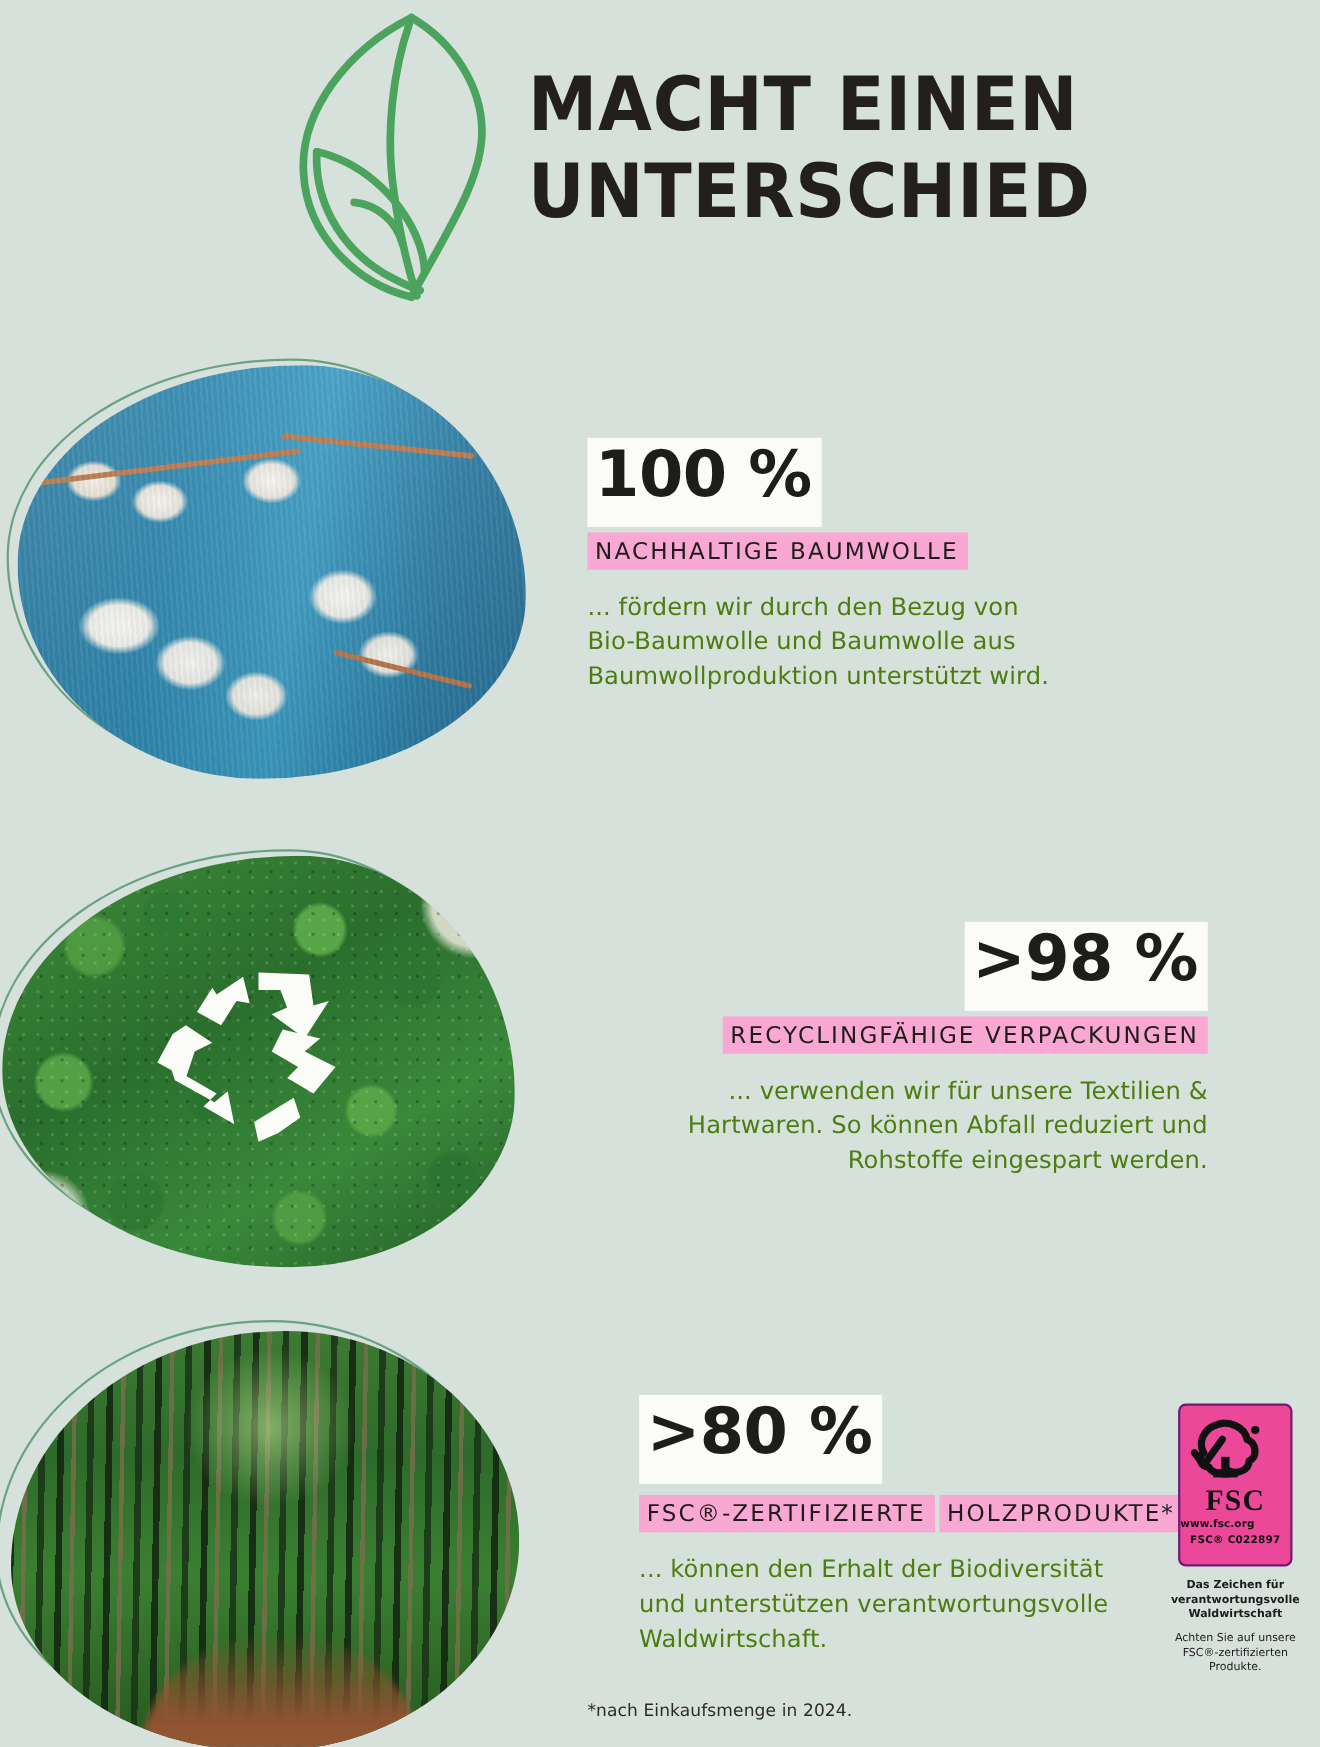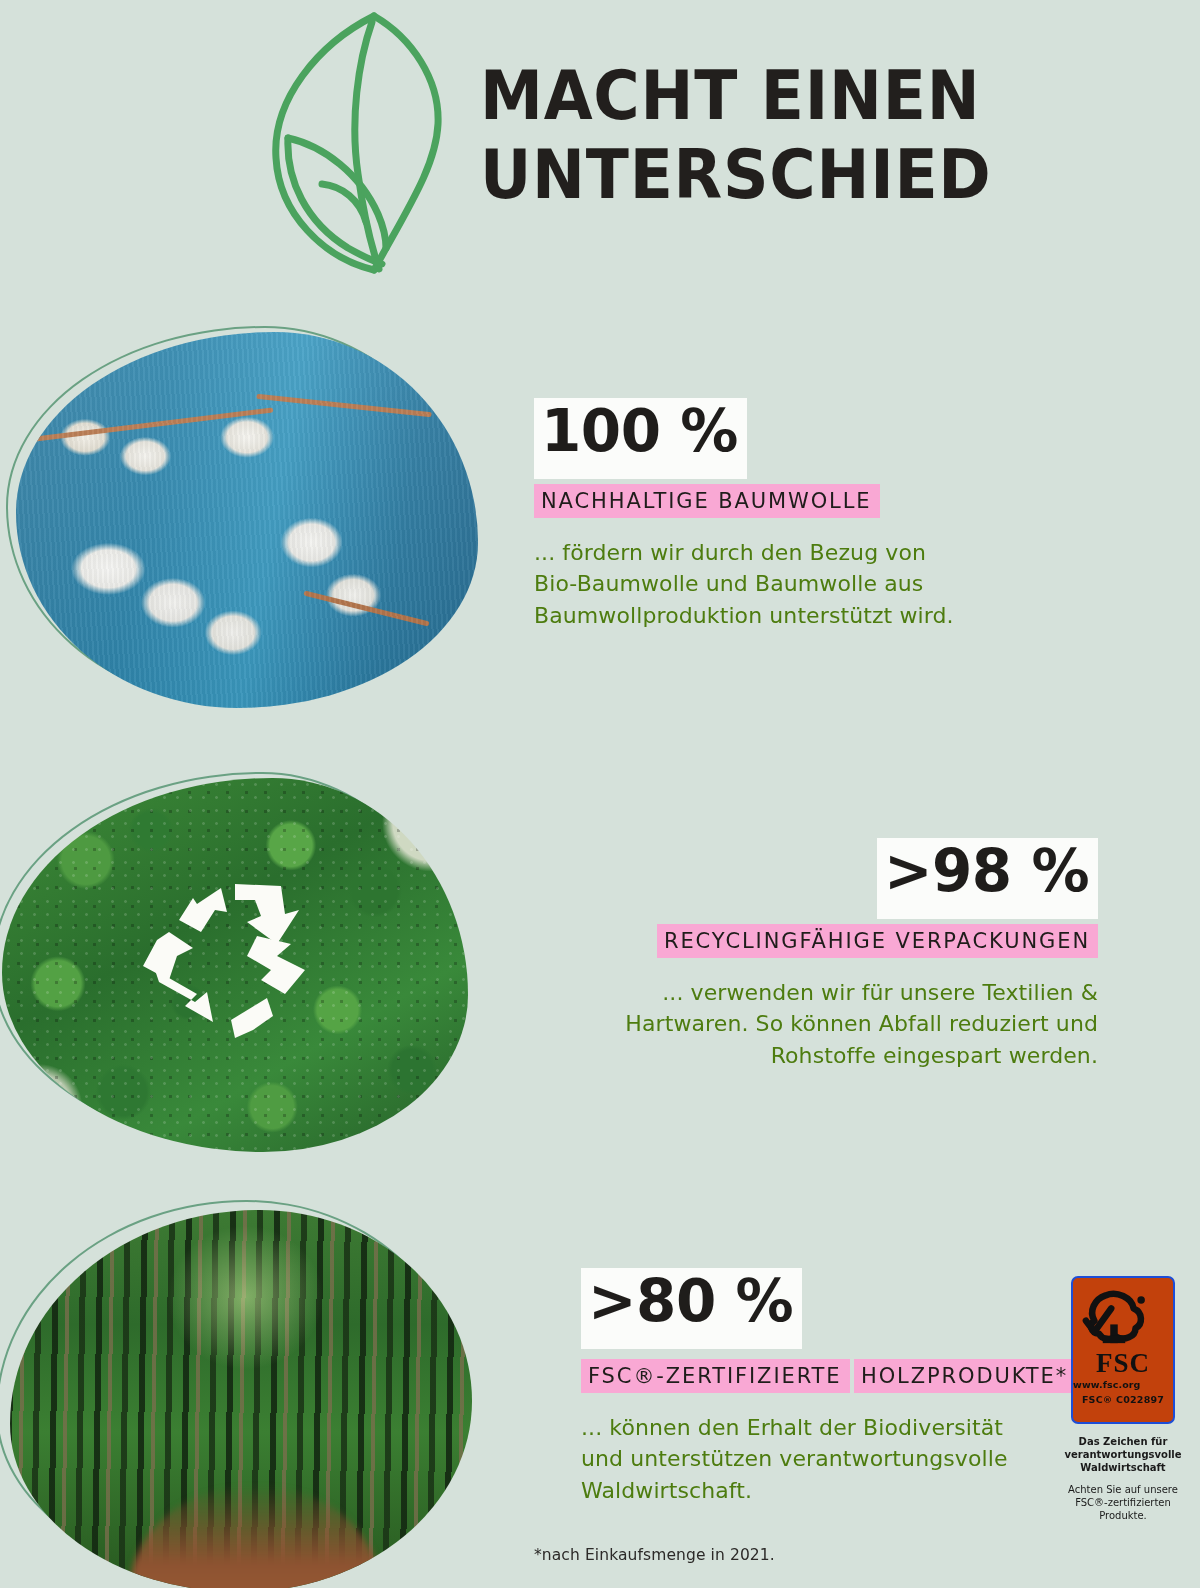--- a/index.html
+++ b/index.html
@@ -224,22 +224,22 @@
   
   .fsc {
     position: absolute;
     left: 1062px;
     top: 1276px;
     width: 122px;
   }
   .fsc-card {
     width: 104px;
     height: 148px;
-    background: #c2410c;
-    border: 2px solid #1d4ed8;
+    background: #ec4899;
+    border: 2px solid #701a75;
     border-radius: 7px;
     margin: 0 auto;
     position: relative;
     padding-top: 9px;
   }
   .fsc-tree { display: block; margin: 0 auto; }
   .fsc-word {
     text-align: center;
     font-family: "Liberation Serif", serif;
     font-weight: 700;
@@ -383,21 +383,21 @@
       <div class="subtitle">HOLZPRODUKTE*</div>
     </div>
     <div class="body-copy">
       <div>... können den Erhalt der Biodiversität</div>
       <div>und unterstützen verantwortungsvolle</div>
       <div>Waldwirtschaft.</div>
     </div>
   </div>
 </div>
 
-<div class="footnote">*nach Einkaufsmenge in 2021.</div>
+<div class="footnote">*nach Einkaufsmenge in 2024.</div>
 
 <div class="fsc">
   <div class="fsc-card">
     <div class="fsc-tree">
       <svg viewBox="0 0 86 62" width="82" height="58" aria-hidden="true">
         <g fill="none" stroke="#111" stroke-width="7" stroke-linecap="round" stroke-linejoin="round">
           <path d="M34 9 C 22 13, 16 26, 22 36 C 16 40, 18 49, 27 50
                    C 30 56, 40 58, 45 53 C 54 58, 66 53, 66 44
                    C 74 40, 74 27, 64 23 C 62 11, 46 4, 34 9 Z"></path>
           <path d="M13 36 L22 48 L40 23"></path>

